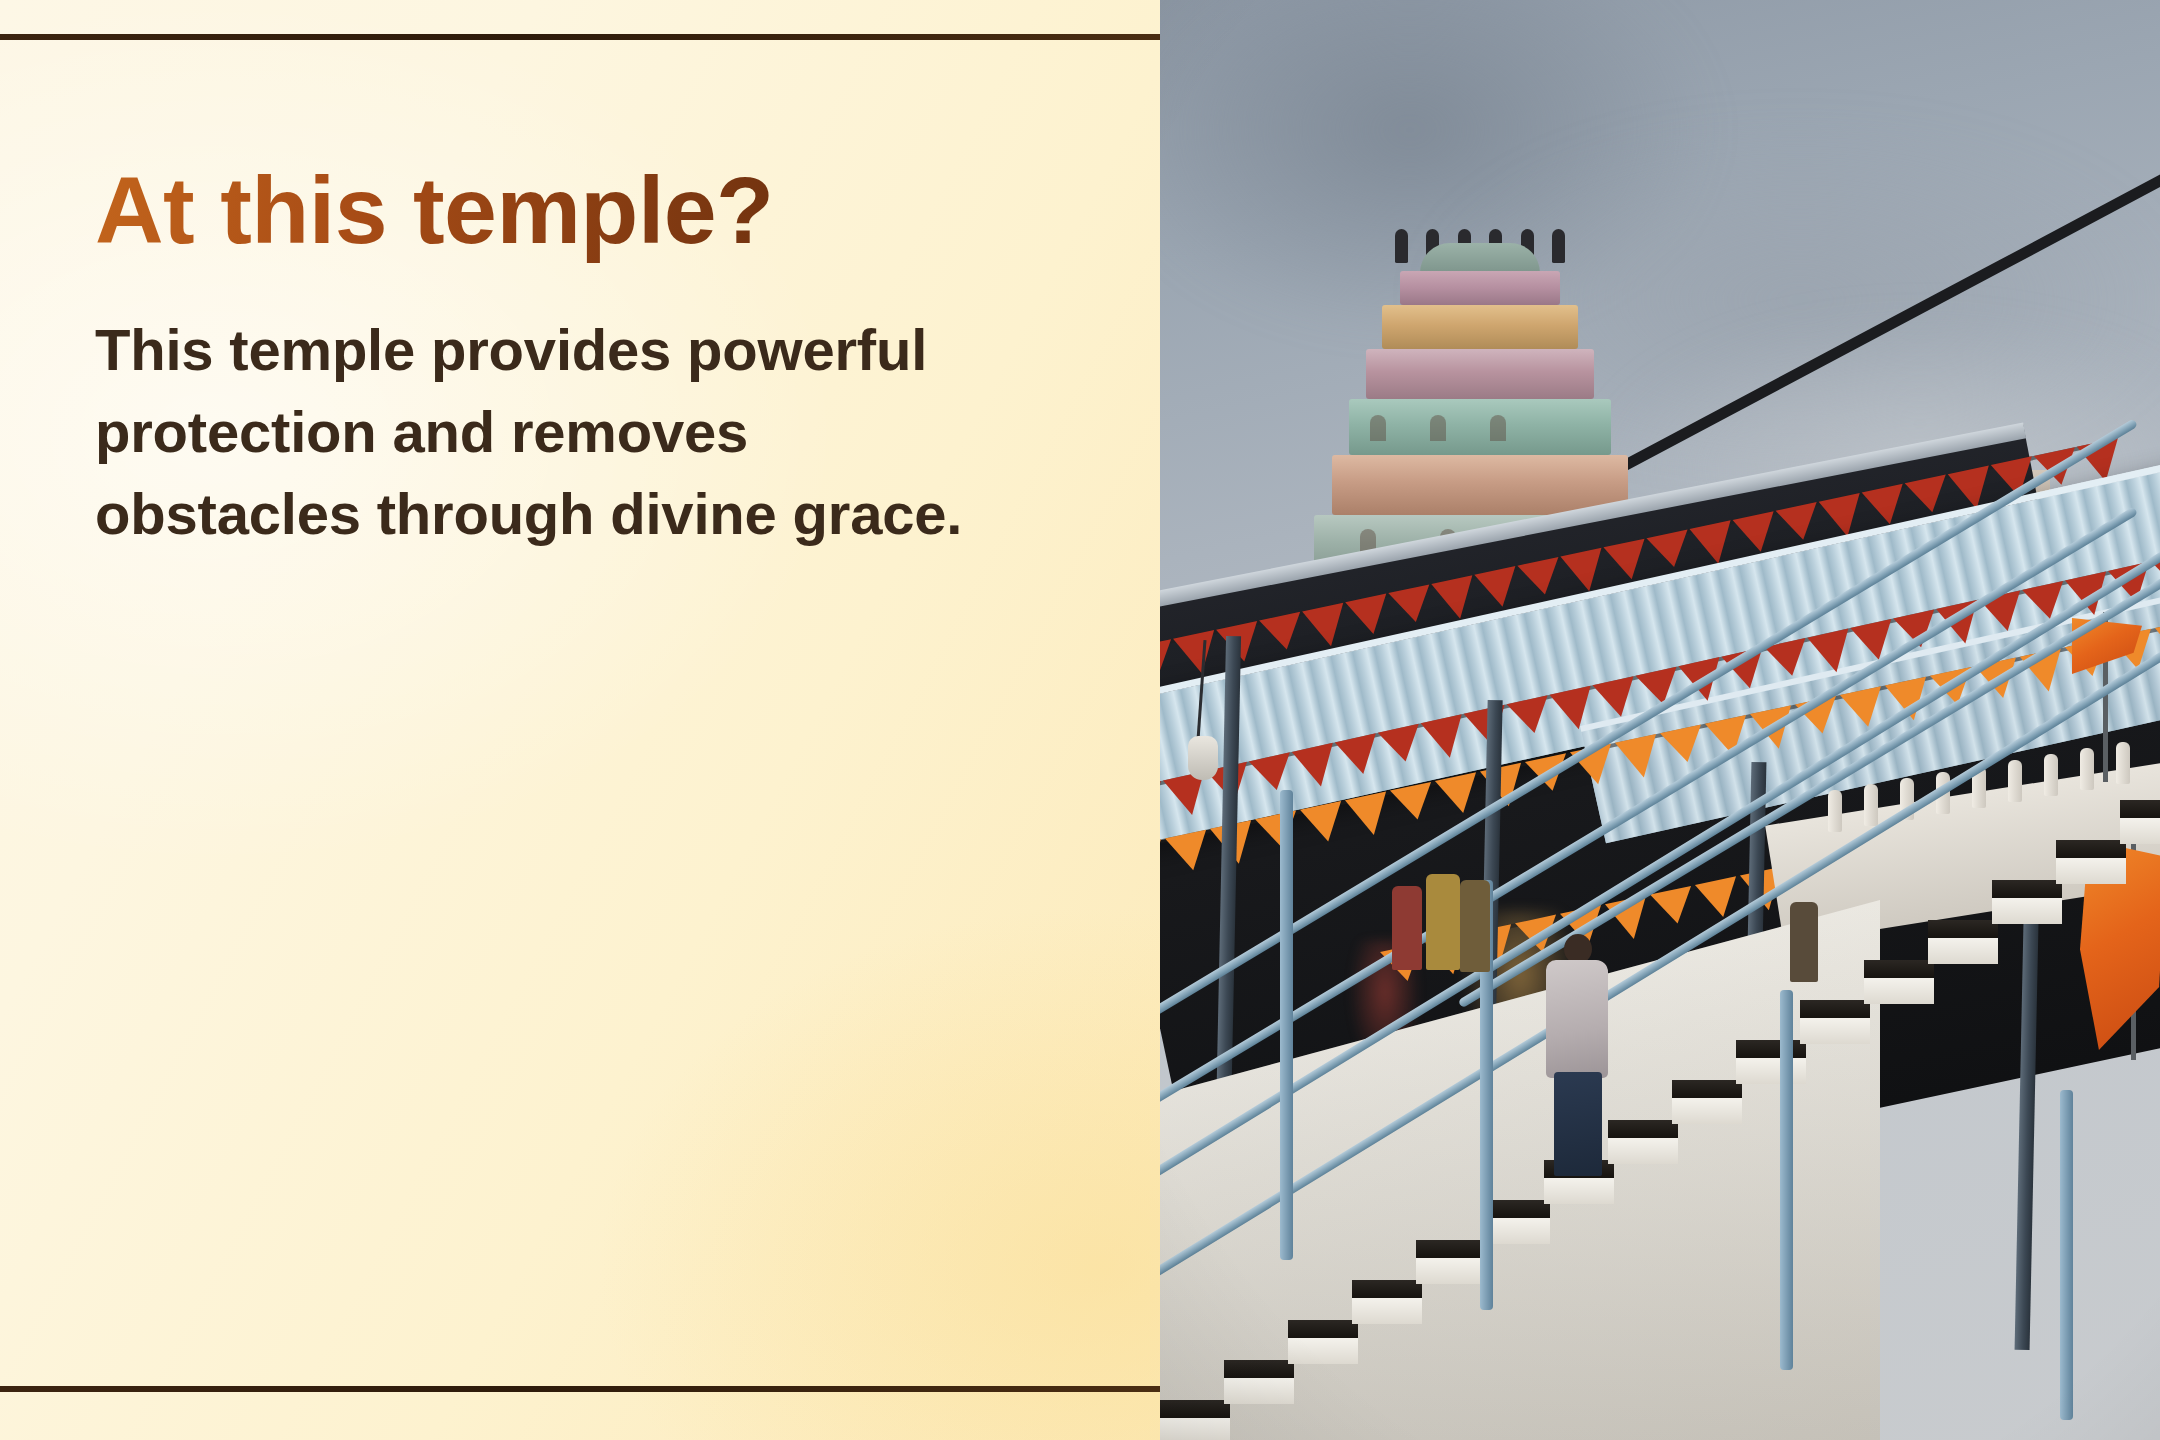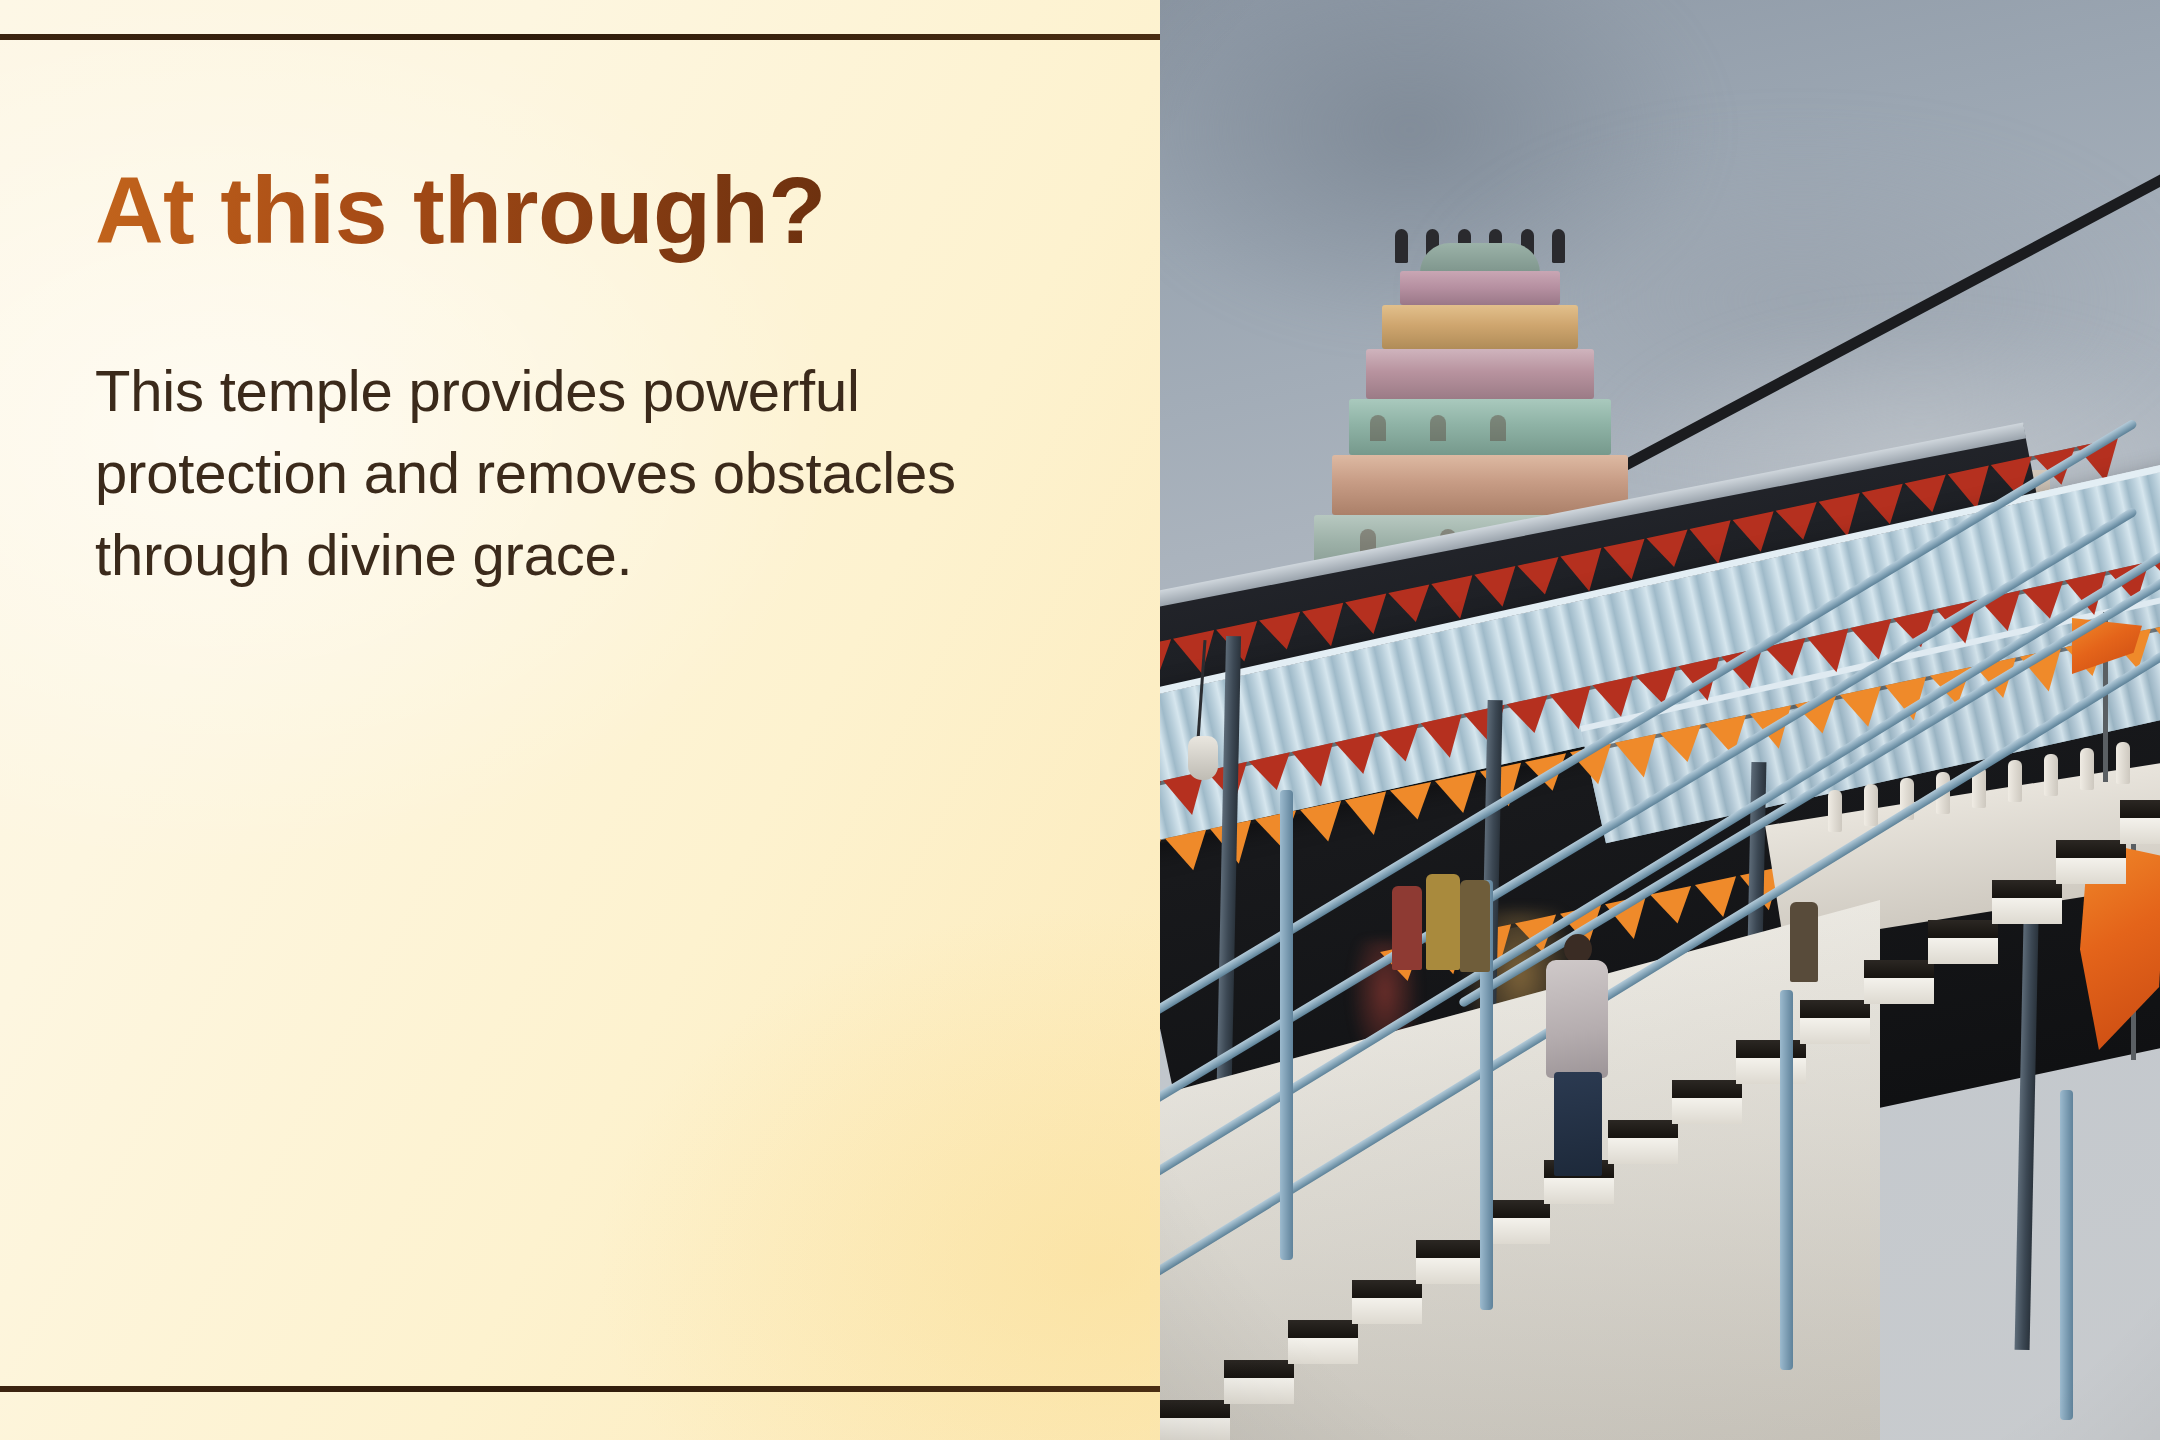--- a/index.html
+++ b/index.html
@@ -53,23 +53,23 @@
     font-weight:700;
     background:linear-gradient(95deg,#c2641c 0%,#a84c16 26%,#7d3811 60%,#4b220b 100%);
     -webkit-background-clip:text;
     background-clip:text;
     color:transparent;
     padding-top:10px;
     padding-bottom:6px;
   }
 
   .body-copy {
-    margin-top:83px;
+    margin-top:42px;
     font-size:58px;
-    font-weight:400;
+    font-weight:700;
     line-height:1.42;
     color:#3b2a1b;
     max-width:900px;
     letter-spacing:-0.2px;
   }
 
   
   .photo {
     position:relative;
     flex:1 1 auto;
@@ -308,21 +308,21 @@
 <div class="slide">
 
   <div class="left-panel">
     <div class="panel-sheen"></div>
 
     <div class="rule rule-top"></div>
     <div class="rule rule-bottom"></div>
 
     <div class="content">
       <h1 class="headline">
-        <span class="headline-line2">At this through?</span>
+        <span class="headline-line2">At this temple?</span>
       </h1>
       <p class="body-copy">This temple provides powerful protection and removes obstacles through divine grace.</p>
     </div>
   </div>
 
   <div class="photo">
     <div class="sky"></div>
     <div class="cloud-a"></div>
     <div class="cloud-b"></div>
     <div class="cloud-c"></div>

